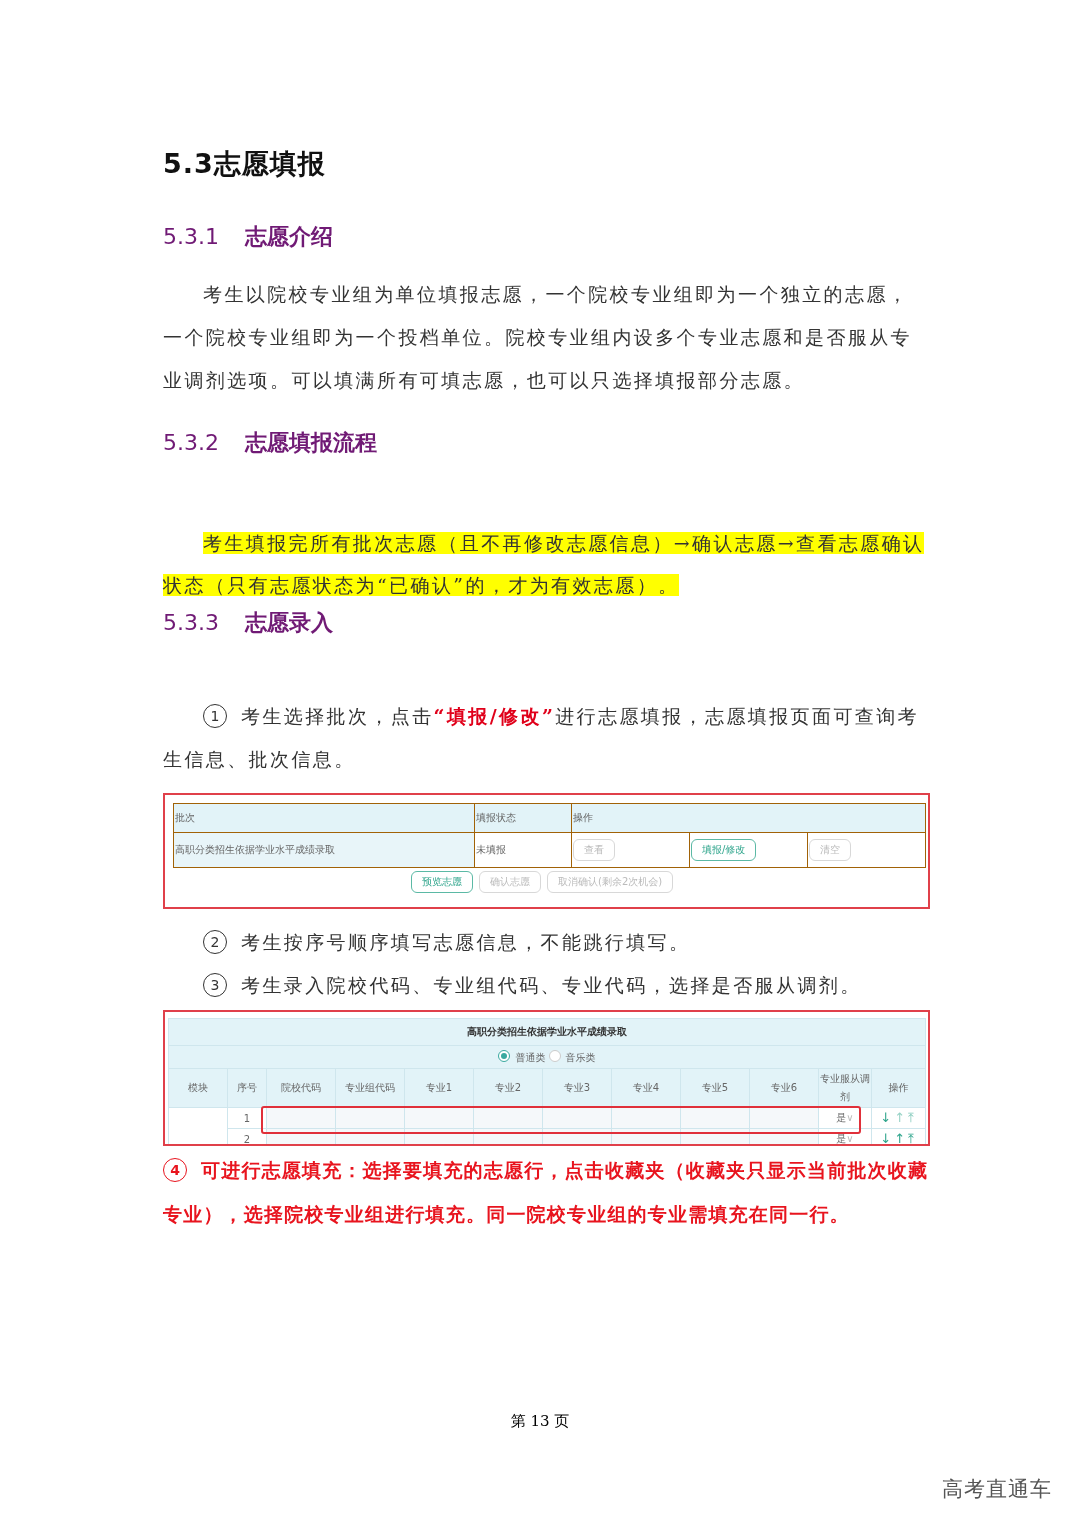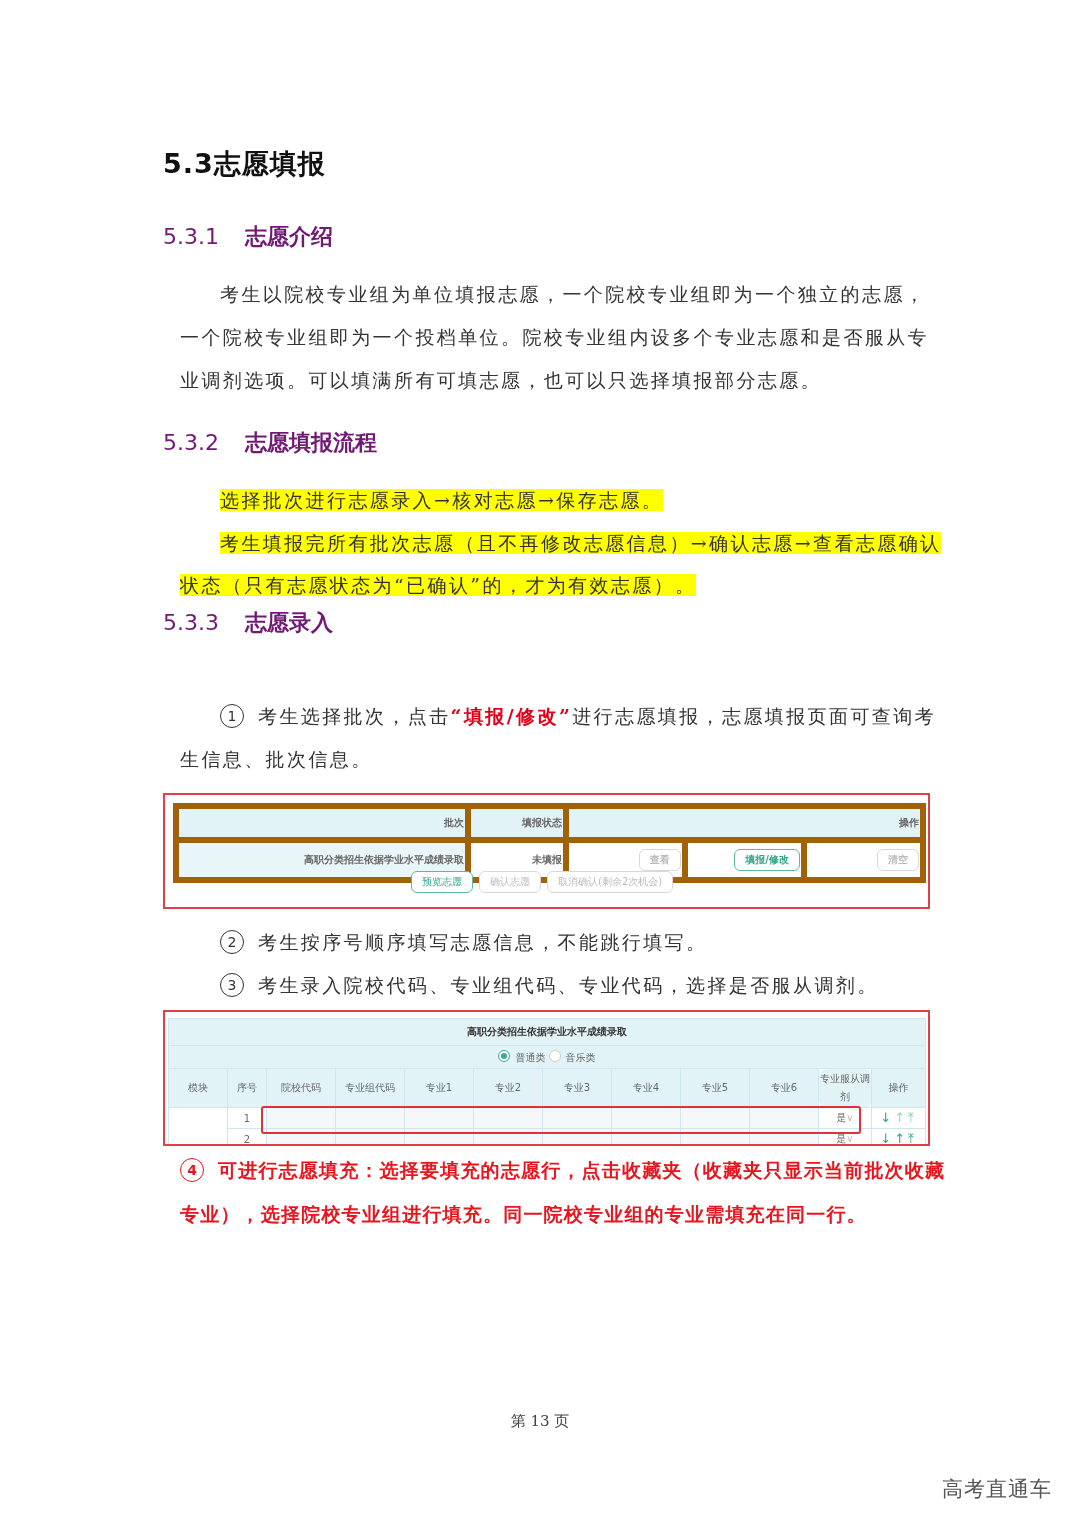--- a/index.html
+++ b/index.html
@@ -4,34 +4,34 @@
 <style>
   html, body { margin: 0; padding: 0; background: #ffffff; }
   body { width: 1080px; height: 1528px; position: relative; overflow: hidden;
          font-family: "DejaVu Serif", "Liberation Serif", serif; color: #222; }
   .abs { position: absolute; }
   .h1 { left: 163px; top: 146px; font-size: 27px; font-weight: bold;
         font-family: "DejaVu Sans", "Liberation Sans", sans-serif; color: #111; letter-spacing: 1px; }
   .h2 { left: 163px; font-size: 22px; font-weight: bold;
         font-family: "DejaVu Sans", "Liberation Sans", sans-serif; color: #701a75; }
   .h2 .num { font-weight: normal; margin-right: 26px; }
-  .para { left: 180px; width: 766px; font-size: 19px; line-height: 43px; color: #333; letter-spacing: 2.4px; }
+  .para { left: 163px; width: 766px; font-size: 19px; line-height: 43px; color: #333; letter-spacing: 2.4px; }
   .indent { text-indent: 40px; }
   .hl { background: #ffff00; }
   .red { color: #e0001a; font-weight: bold; }
   .redpara { color: #e8141e; font-weight: bold; letter-spacing: 1.2px; }
   .circ { display:inline-block; width: 22px; height: 22px; border: 1.5px solid #333; border-radius: 50%;
           font-size: 14px; line-height: 22px; text-align: center; text-indent: 0; letter-spacing: 0;
           vertical-align: 2px; margin-right: 14px; font-family: "DejaVu Sans", sans-serif; }
   .circ.redc { border-color: #e8141e; color: #e8141e; }
   
   .shot { border: 2px solid #e0404a; background: #fff;
           font-family: "DejaVu Sans", "Liberation Sans", sans-serif; }
   .t1 { position: absolute; left: 8px; top: 8px; width: 753px; border-collapse: collapse; font-size: 10px; color: #666; }
-  .t1 td, .t1 th { border: 6px solid #a16207; text-align: right; font-weight: bold; }
+  .t1 td, .t1 th { border: 1px solid #a16207; text-align: left; font-weight: normal; }
   .t1 th { background: #e2f3f8; height: 26px; }
   .t1 td { height: 32px; }
   .t1 td.batch { background: #e8f5f9; }
   .btn { display: inline-block; border: 1px solid #d8d8d8; color: #bbb; background: #fff;
          font-size: 10px; padding: 3px 10px; border-radius: 6px; }
   .btn.green { border-color: #5bb9a5; color: #2fa58c; }
   .btn-row { position: absolute; top: 76px; left: 246px; display: flex; gap: 6px; }
   
   .t2 { position: absolute; left: 3px; top: 6px; width: 758px; border-collapse: collapse; font-size: 10px; color: #666; }
   .t2 td { border: 1px solid #cfe6ed; text-align: center; }
@@ -39,38 +39,38 @@
   .t2 tr.radio td { background: #e2f3f8; height: 20px; }
   .t2 tr.head td { background: #e2f3f8; height: 36px; }
   .t2 tr.row td { height: 18px; background: #fff; }
   .t2 tr.row td.inp { background: #f5f8fa; }
   .rdot { display:inline-block; width: 10px; height: 10px; border-radius: 50%; border: 1px solid #ccc;
           background:#fff; vertical-align: -1px; margin-right: 5px; position: relative; }
   .rdot.on { border-color: #3aa9a0; }
   .rdot.on::after { content: ""; position: absolute; left: 2px; top: 2px; width: 6px; height: 6px; border-radius: 50%; background: #3aa9a0; }
   .ops { color: #2fa58c; font-size: 13px; letter-spacing: 3px; }
   .hlbox { position: absolute; left: 96px; top: 94px; width: 596px; height: 24px; border: 2px solid #e0303a; border-radius: 3px; }
-  .footer { left: 0; width: 1080px; top: 1412px; text-align: center; font-size: 15px; color: #404040; }
+  .footer { left: 0; width: 1080px; top: 1412px; text-align: center; font-size: 15px; color: #000000; }
   .wm { right: 28px; top: 1475px; font-size: 21px; color: #555; font-family: "DejaVu Sans", sans-serif; letter-spacing: 1px; }
 </style>
 </head>
 <body>
 
 <div class="abs h1">5.3志愿填报</div>
 
 <div class="abs h2" style="top:222px;">
   <span class="num">5.3.1</span><span>志愿介绍</span>
 </div>
 <div class="abs para indent" style="top:273px;">考生以院校专业组为单位填报志愿，一个院校专业组即为一个独立的志愿，一个院校专业组即为一个投档单位。院校专业组内设多个专业志愿和是否服从专业调剂选项。可以填满所有可填志愿，也可以只选择填报部分志愿。</div>
 
 <div class="abs h2" style="top:428px;">
   <span class="num">5.3.2</span><span>志愿填报流程</span>
 </div>
 <div class="abs para" style="top:479px;">
-  <span style="padding-left:40px"></span><span class="hl">选择批次进行志愿录入→核对志愿→保存志愿。</span>
+  <span style="padding-left:40px"></span>
 </div>
 <div class="abs para" style="top:522px; line-height:42px;">
   <span style="padding-left:40px"></span><span class="hl">考生填报完所有批次志愿（且不再修改志愿信息）→确认志愿→查看志愿确认状态（只有志愿状态为“已确认”的，才为有效志愿）。</span>
 </div>
 
 <div class="abs h2" style="top:608px;">
   <span class="num">5.3.3</span><span>志愿录入</span>
 </div>
 <div class="abs para" style="top:695px;">
   <span style="padding-left:40px"></span><span class="circ">1</span><span>考生选择批次，点击</span><span class="red">“填报/修改”</span><span>进行志愿填报，志愿填报页面可查询考生信息、批次信息。</span>
@@ -123,21 +123,21 @@
       <td style="width:56px">模块</td>
       <td style="width:36px">序号</td>
       <td style="width:66px">院校代码</td>
       <td style="width:66px">专业组代码</td>
       <td style="width:66px">专业1</td>
       <td style="width:66px">专业2</td>
       <td style="width:66px">专业3</td>
       <td style="width:66px">专业4</td>
       <td style="width:66px">专业5</td>
       <td style="width:66px">专业6</td>
-      <td style="width:50px; line-height:18px;border-radius:8px;">专业服从调剂</td>
+      <td style="width:50px; line-height:18px;">专业服从调剂</td>
       <td>操作</td>
     </tr>
     <tr class="row">
       <td rowspan="2"></td>
       <td>1</td>
       <td class="inp"></td>
       <td class="inp"></td>
       <td class="inp"></td>
       <td class="inp"></td>
       <td class="inp"></td>

